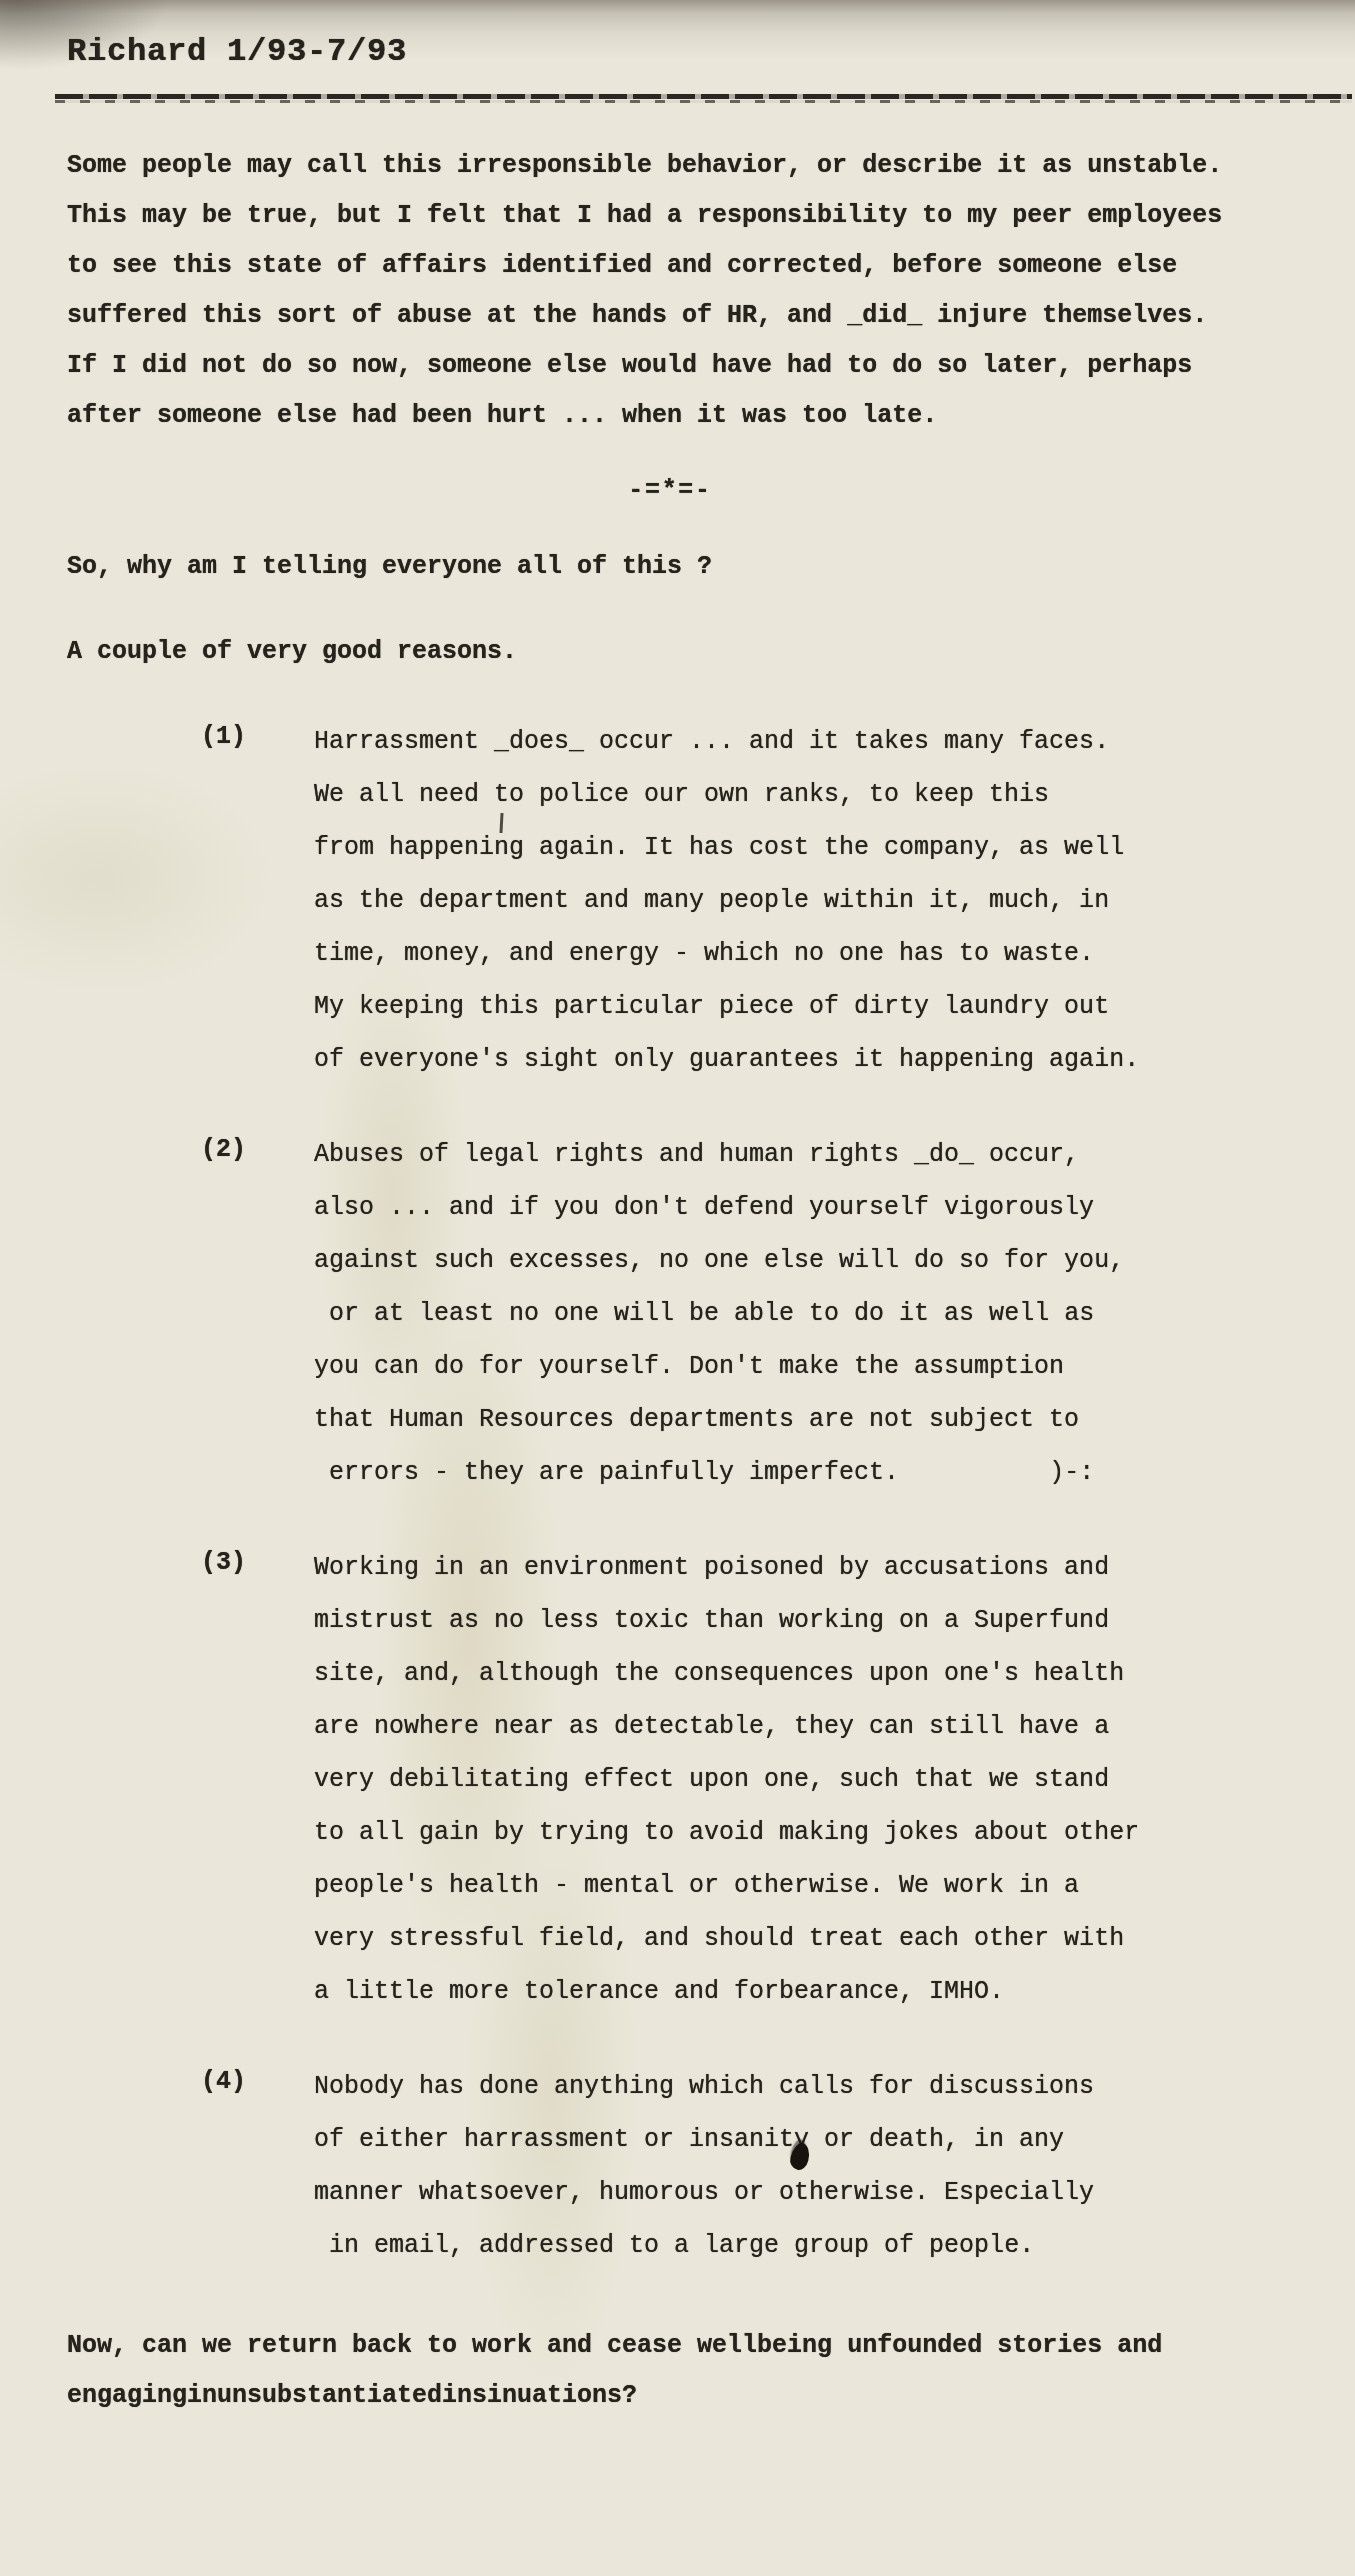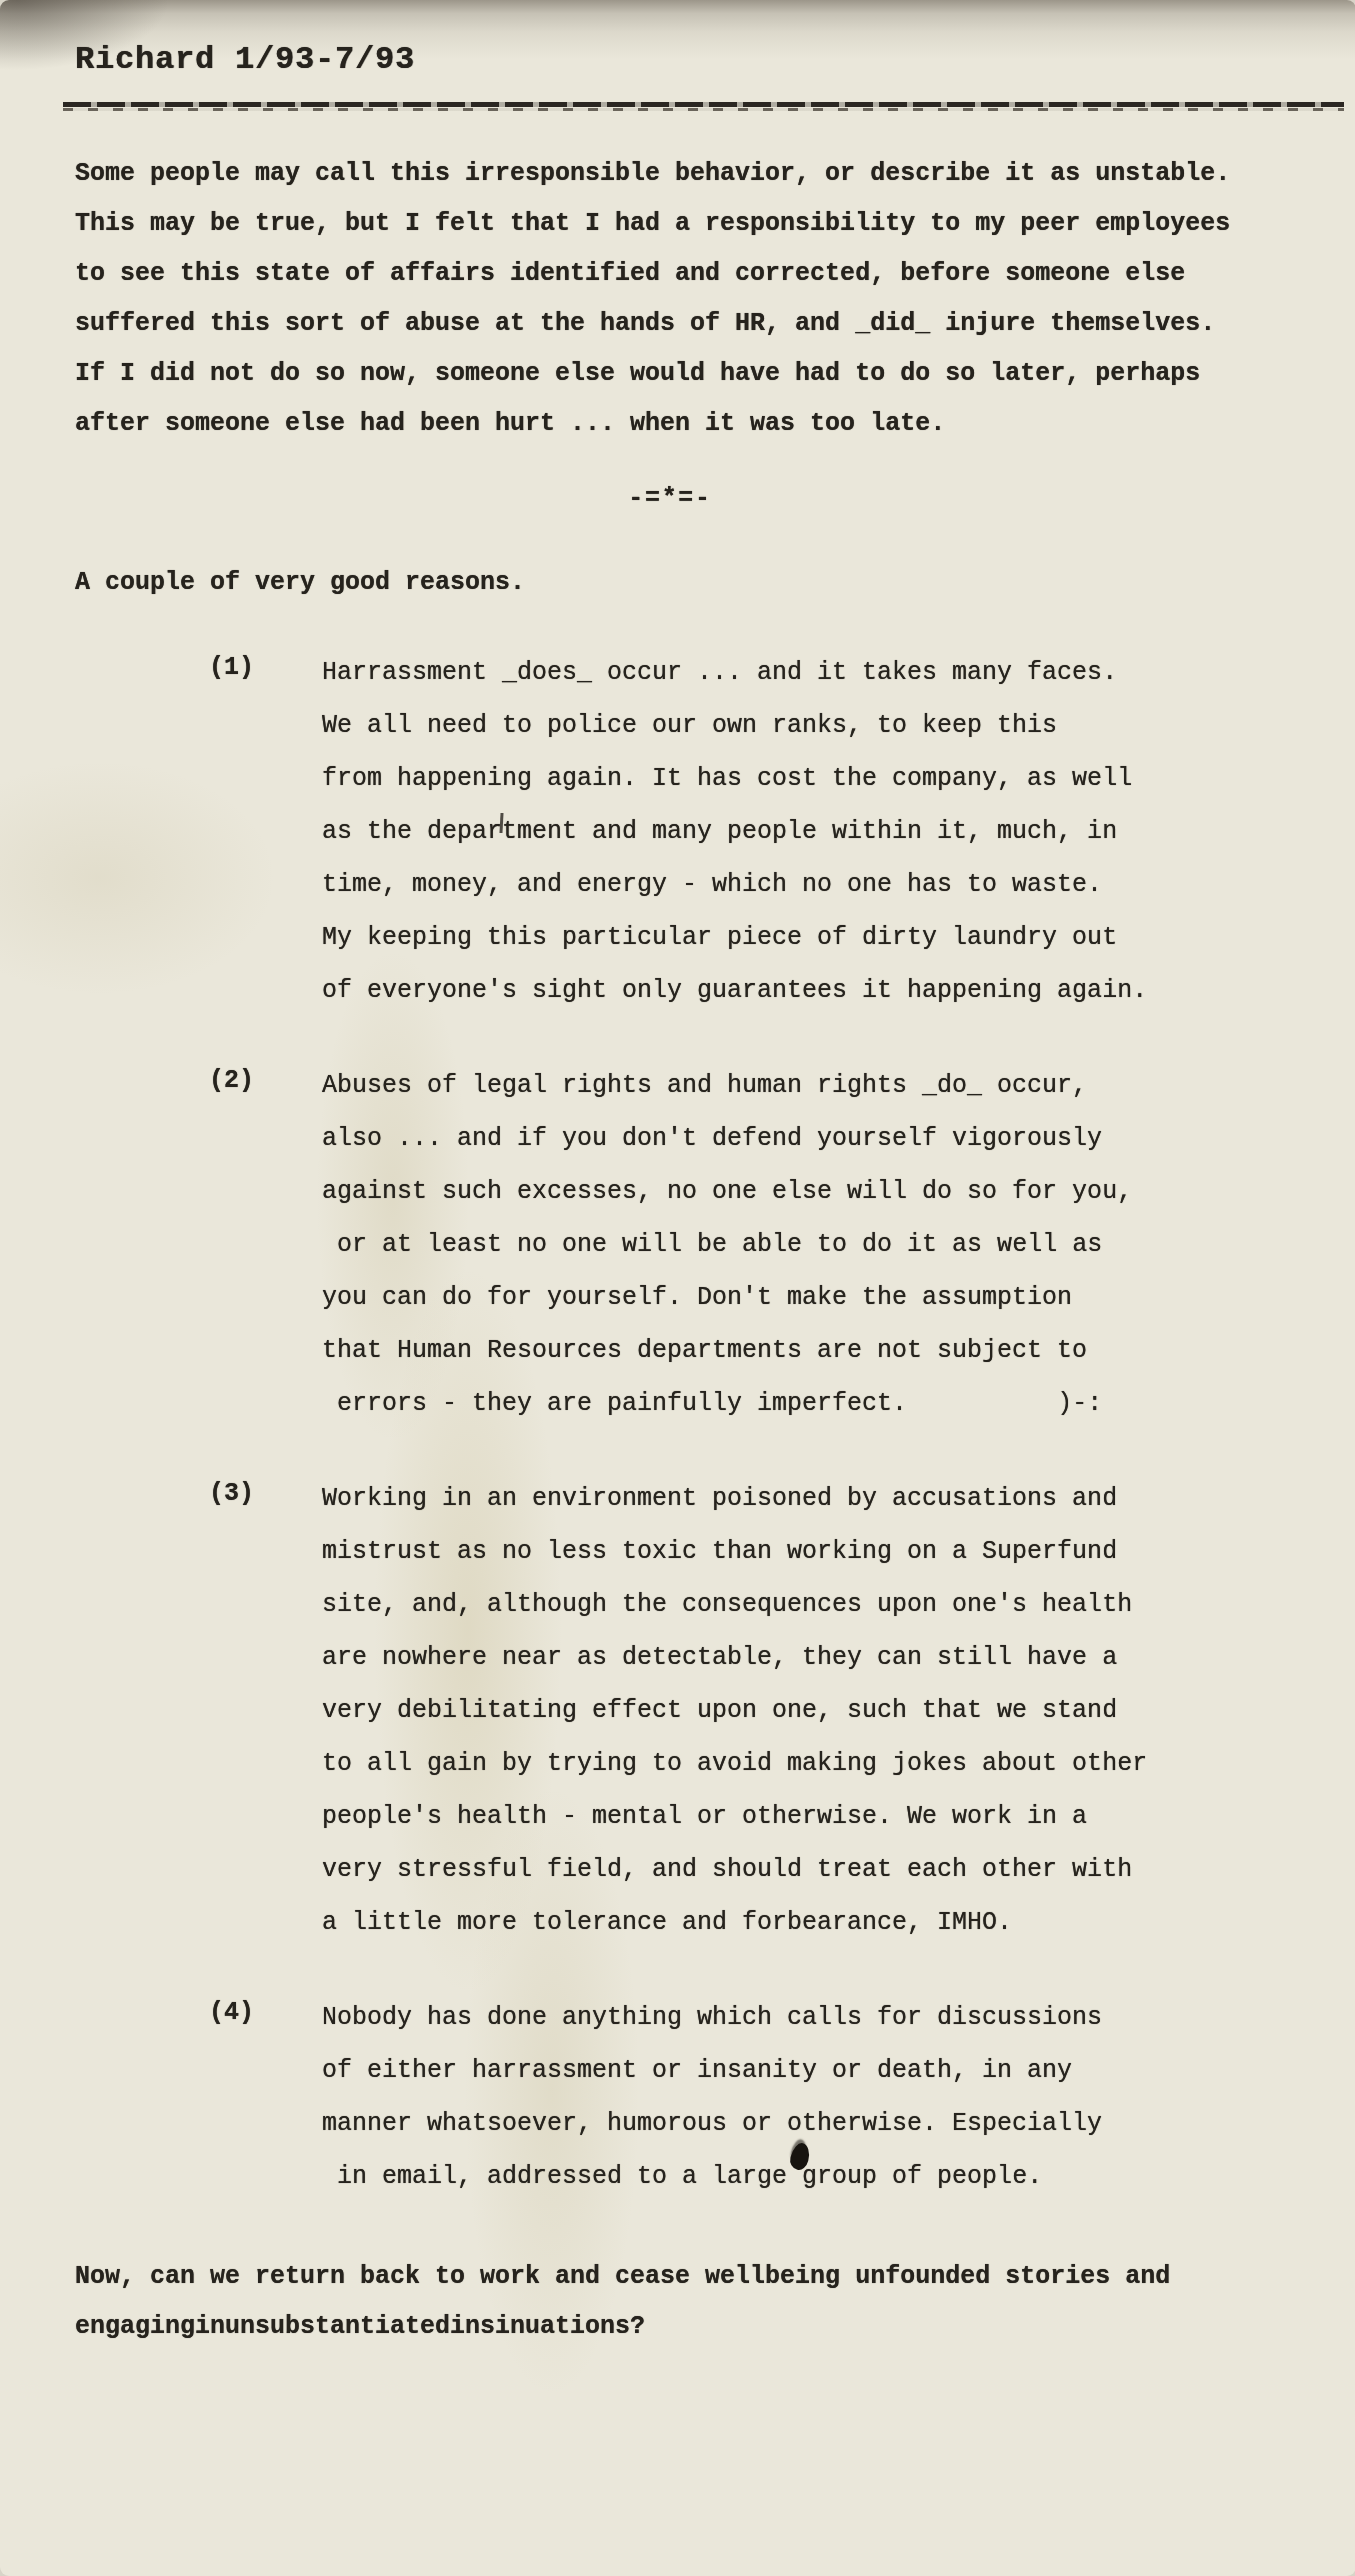--- a/index.html
+++ b/index.html
@@ -15,23 +15,22 @@
     overflow: hidden;
     color: #26231d;
     background:
       radial-gradient(ellipse 217px 100px at 16.7px 0px, rgba(70,64,56,0.55), rgba(70,64,56,0) 70%),
       linear-gradient(180deg, rgba(104,96,84,0.60) 0px, rgba(104,96,84,0.28) 13.4px, rgba(120,112,98,0.12) 32px, rgba(120,112,98,0) 59px),
       radial-gradient(ellipse 134px 519px at 468px 1631px, rgba(178,162,105,0.20), rgba(178,162,105,0) 70%),
       radial-gradient(ellipse 109px 351px at 393px 1196px, rgba(170,155,100,0.16), rgba(170,155,100,0) 70%),
       radial-gradient(ellipse 125px 435px at 552px 2091px, rgba(170,155,100,0.15), rgba(170,155,100,0) 70%),
       radial-gradient(ellipse 251px 167px at 100px 878px, rgba(165,150,100,0.12), rgba(165,150,100,0) 70%),
       #eae7da;
-    padding: 12px;
+    padding: 4px;
     box-sizing: border-box;
-    border-radius: 9px;
   }
   .inner { padding: 28.4px 79px 0 63px; }
 
   .hdr {
     font-size: 32px;
     font-weight: bold;
     line-height: 40px;
     letter-spacing: 0.8px;
     white-space: pre-wrap;
     text-shadow: 0 0 0.8px rgba(30,27,22,0.9), 0.8px 0 0 rgba(30,27,22,0.35);
@@ -140,20 +139,21 @@
 
     <p class="para p3">Some people may call this irresponsible behavior, or describe it as unstable.
 This may be true, but I felt that I had a responsibility to my peer employees
 to see this state of affairs identified and corrected, before someone else
 suffered this sort of abuse at the hands of HR, and _did_ injure themselves.
 If I did not do so now, someone else would have had to do so later, perhaps
 after someone else had been hurt ... when it was too late.</p>
 
     <div class="separator">-=*=-</div>
 
+    <p class="para question">So, why am I telling everyone all of this ?</p>
     <p class="para reasons">A couple of very good reasons.</p>
 
     <div class="list">
       <div class="item">
         <div class="num">(1)</div>
         <div class="txt">Harrassment _does_ occur ... and it takes many faces.
 We all need to police our own ranks, to keep this
 from happening again. It has cost the company, as well
 as the department and many people within it, much, in
 time, money, and energy - which no one has to waste.

